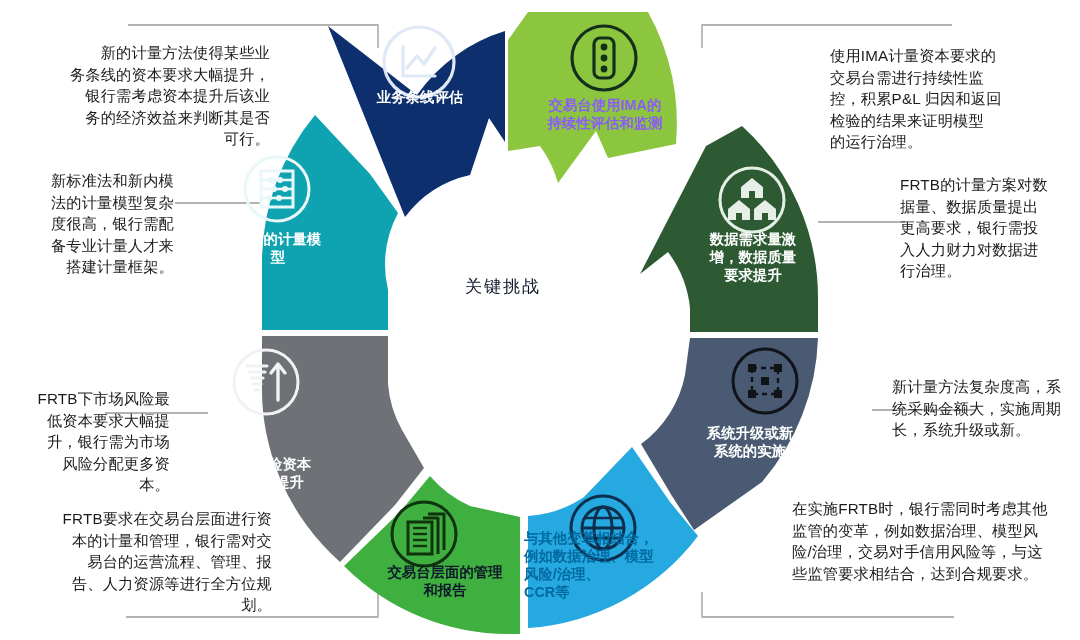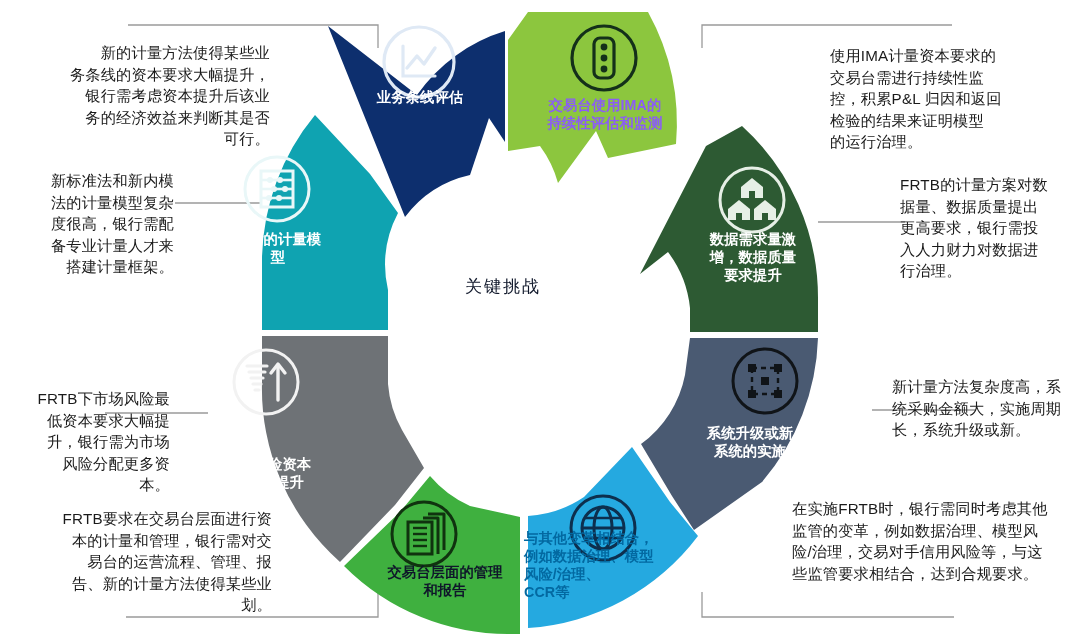--- a/index.html
+++ b/index.html
@@ -226,21 +226,21 @@
 备专业计量人才来
 搭建计量框架。</div>
   <div class="note left" style="left:0;top:380px;width:170px;margin-top:8px;">FRTB下市场风险最
 低资本要求大幅提
 升，银行需为市场
 风险分配更多资
 本。</div>
   <div class="note left" style="left:24px;top:508px;width:248px;">FRTB要求在交易台层面进行资
 本的计量和管理，银行需对交
 易台的运营流程、管理、报
-告、新的计量方法使得某些业
+告、人力资源等进行全方位规
 划。</div>
   <div class="note right" style="left:830px;top:45px;width:232px;">使用IMA计量资本要求的
 交易台需进行持续性监
 控，积累P&amp;L 归因和返回
 检验的结果来证明模型
 的运行治理。</div>
   <div class="note right" style="left:900px;top:174px;width:180px;">FRTB的计量方案对数
 据量、数据质量提出
 更高要求，银行需投
 入人力财力对数据进

